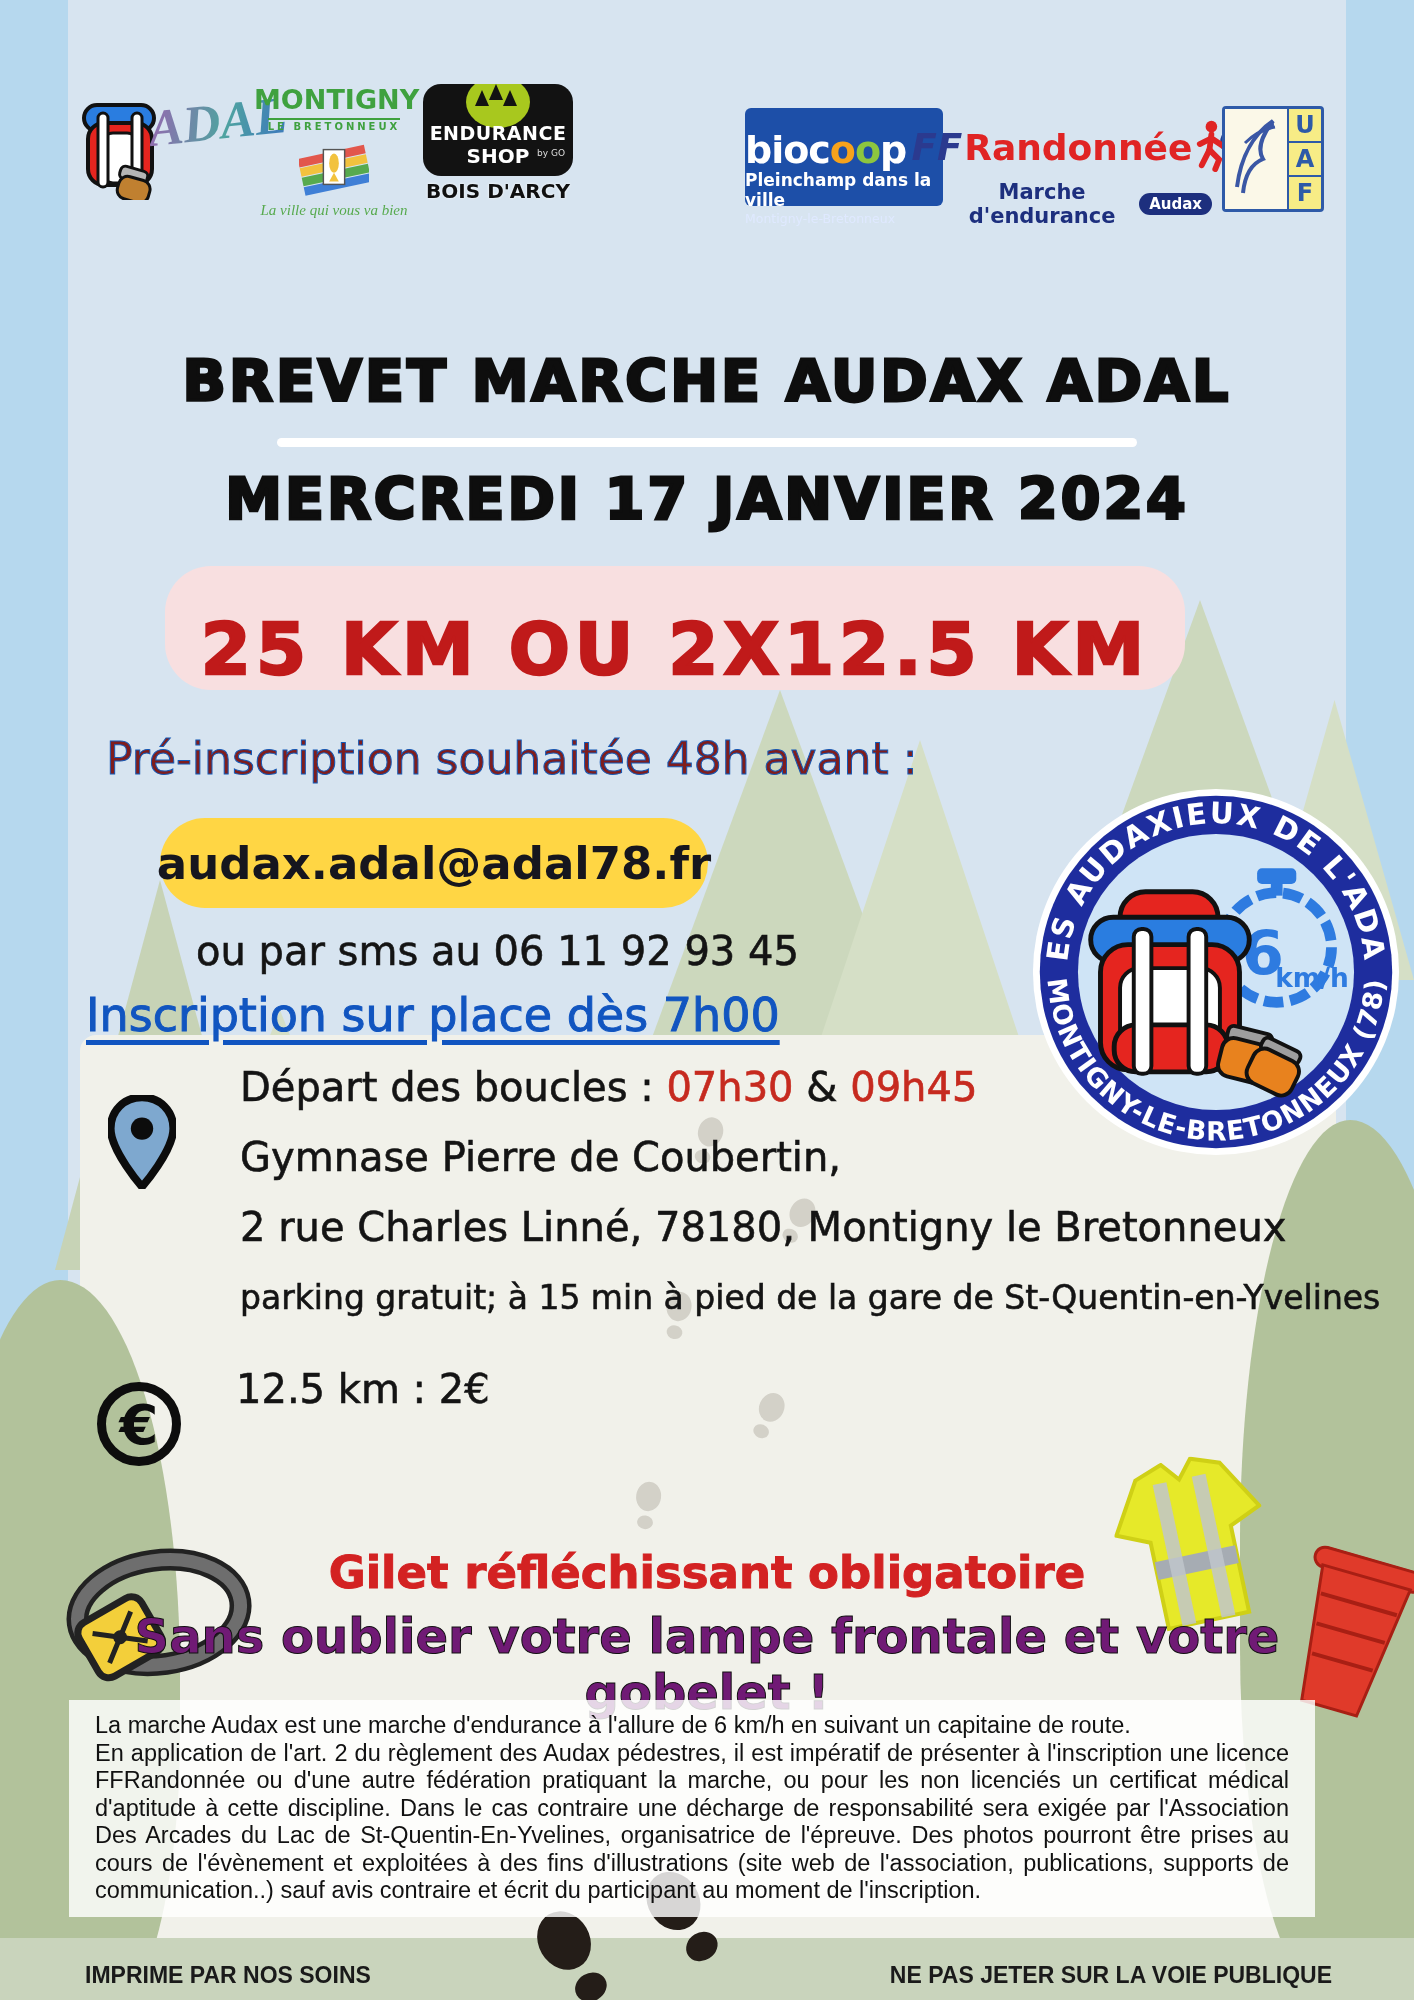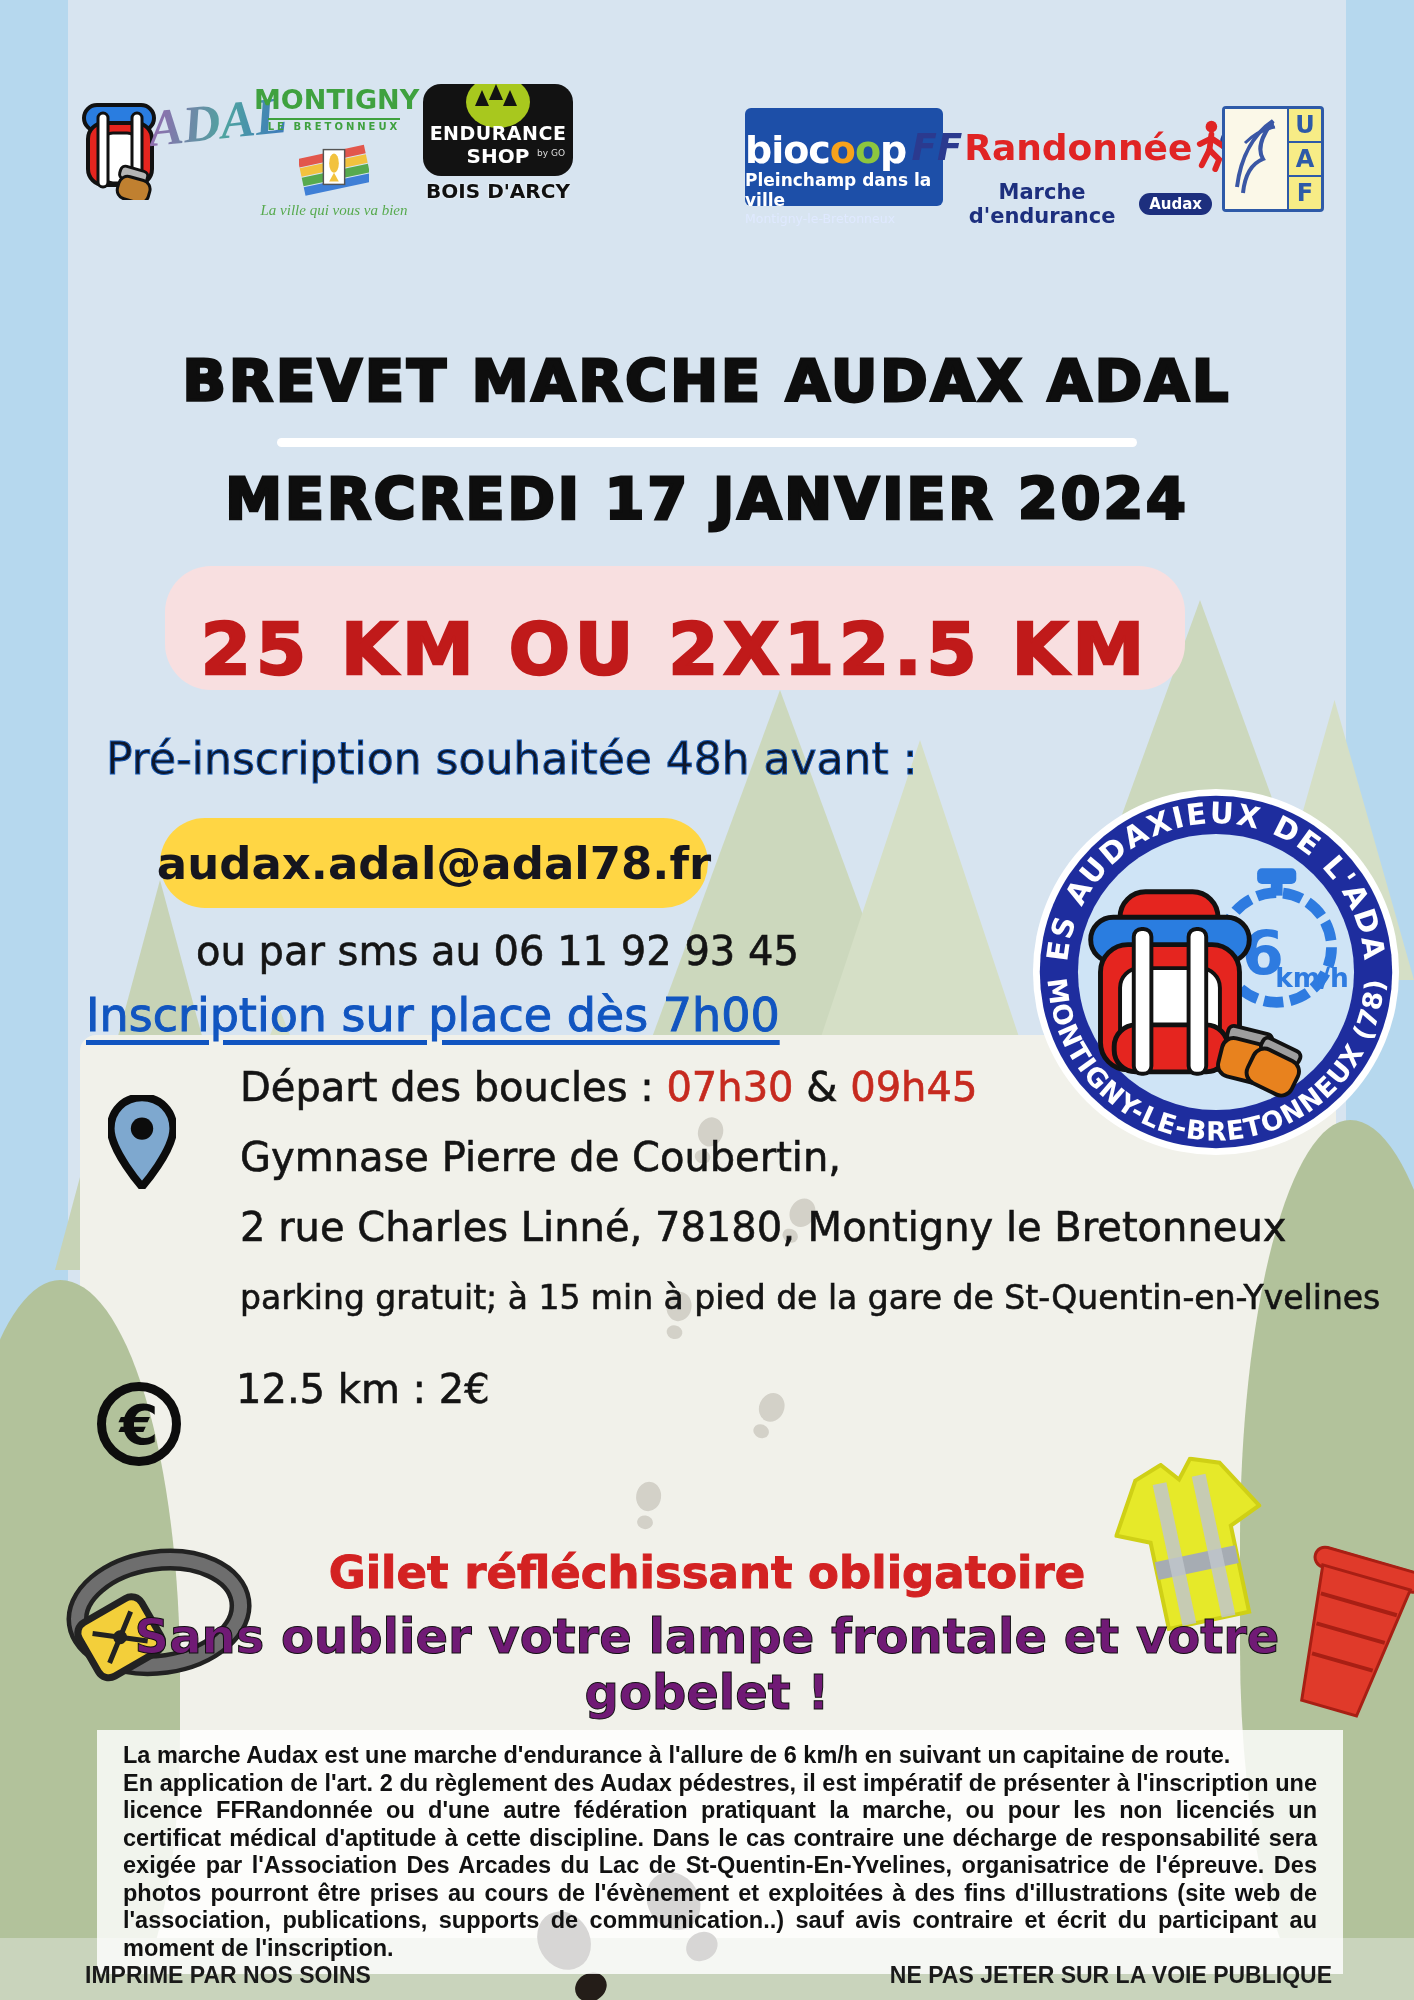--- a/index.html
+++ b/index.html
@@ -45,39 +45,39 @@
   .uaf-col span{flex:1;display:flex;align-items:center;justify-content:center;font-size:24px;font-weight:900;color:#2e5aa8;border-bottom:2px solid #2e5aa8;}
   .uaf-col span:last-child{border-bottom:none;}
   
   .bubble{position:absolute;width:1278px;left:68px;text-align:center;font-weight:900;color:#0e0e0e;
     -webkit-text-stroke:3px #0e0e0e;letter-spacing:3px;font-size:57px;z-index:5;}
   .rule{position:absolute;left:277px;top:438px;width:860px;height:9px;background:#ffffff;border-radius:5px;z-index:5;}
   .banner{position:absolute;left:165px;top:566px;width:1020px;height:124px;background:#f8dfe0;border-radius:46px;z-index:5;
     display:flex;align-items:center;justify-content:center;}
   .banner span{font-size:72px;font-weight:900;color:#c01a1a;-webkit-text-stroke:2.5px #c01a1a;letter-spacing:5px;margin-top:41px;}
   .hand{font-family:"DejaVu Sans",sans-serif;}
-  .blue-line{position:absolute;left:106px;top:733px;font-size:44px;color:#0f172a;-webkit-text-stroke:1px #1458b5;z-index:5;}
+  .blue-line{position:absolute;left:106px;top:733px;font-size:44px;color:#7f1d1d;-webkit-text-stroke:1px #1458b5;z-index:5;}
   .email-box{position:absolute;left:160px;top:818px;width:548px;height:90px;background:#ffd644;border-radius:45px;z-index:5;
     display:flex;align-items:center;justify-content:center;}
   .email-box span{font-size:45px;font-weight:bold;color:#16161e;}
   .sms-line{position:absolute;left:196px;top:928px;font-size:40px;color:#141414;-webkit-text-stroke:0.6px #141414;z-index:5;}
   .onsite{position:absolute;left:86px;top:988px;font-size:46px;color:#1155c0;-webkit-text-stroke:1px #1155c0;z-index:5;
     text-decoration:underline;text-decoration-thickness:5px;text-underline-offset:9px;}
   .loc-line{position:absolute;font-size:40px;color:#141414;-webkit-text-stroke:0.6px #141414;z-index:5;}
   .red-t{color:#c62a1f;-webkit-text-stroke:0.6px #c62a1f;}
   .small-line{font-size:33px;}
   .euro-icon{position:absolute;left:97px;top:1382px;width:84px;height:84px;border:9px solid #0d0d0d;border-radius:50%;
     display:flex;align-items:center;justify-content:center;font-size:56px;font-weight:900;color:#0d0d0d;z-index:5;box-sizing:border-box;}
   .gilet{position:absolute;left:68px;width:1278px;top:1546px;text-align:center;font-size:45px;font-weight:bold;color:#d32222;
     -webkit-text-stroke:1px #d32222;z-index:5;}
   .sans{position:absolute;left:68px;width:1278px;top:1608px;text-align:center;font-size:48px;font-weight:bold;color:#701a75;
     -webkit-text-stroke:1px #101010;z-index:5;}
-  .disclaimer{position:absolute;left:97px;top:1700px;width:1246px;background:rgba(255,255,255,0.82);z-index:6;
-    box-sizing:border-box;padding:12px 26px;font-family:"Liberation Sans",sans-serif;font-weight:bold;font-size:23.5px;
-    line-height:27.5px;color:#111;text-align:justify;margin-top:30px;}
+  .disclaimer{position:absolute;left:69px;top:1700px;width:1246px;background:rgba(255,255,255,0.82);z-index:6;
+    box-sizing:border-box;padding:12px 26px;font-family:"Liberation Sans",sans-serif;font-weight:normal;font-size:23.5px;
+    line-height:27.5px;color:#111;text-align:justify;}
   .footer-text{position:absolute;top:1962px;font-family:"Liberation Sans",sans-serif;font-weight:bold;font-size:23px;color:#1a1a1a;z-index:7;}
   svg text{font-family:"DejaVu Sans",sans-serif;}
 </style>
 </head>
 <body>
 
 <div class="page">
   <div class="poster"></div>
 
   <div class="tree" style="left:640px;top:690px;width:280px;height:380px;background:#ccd8bd;"></div>

